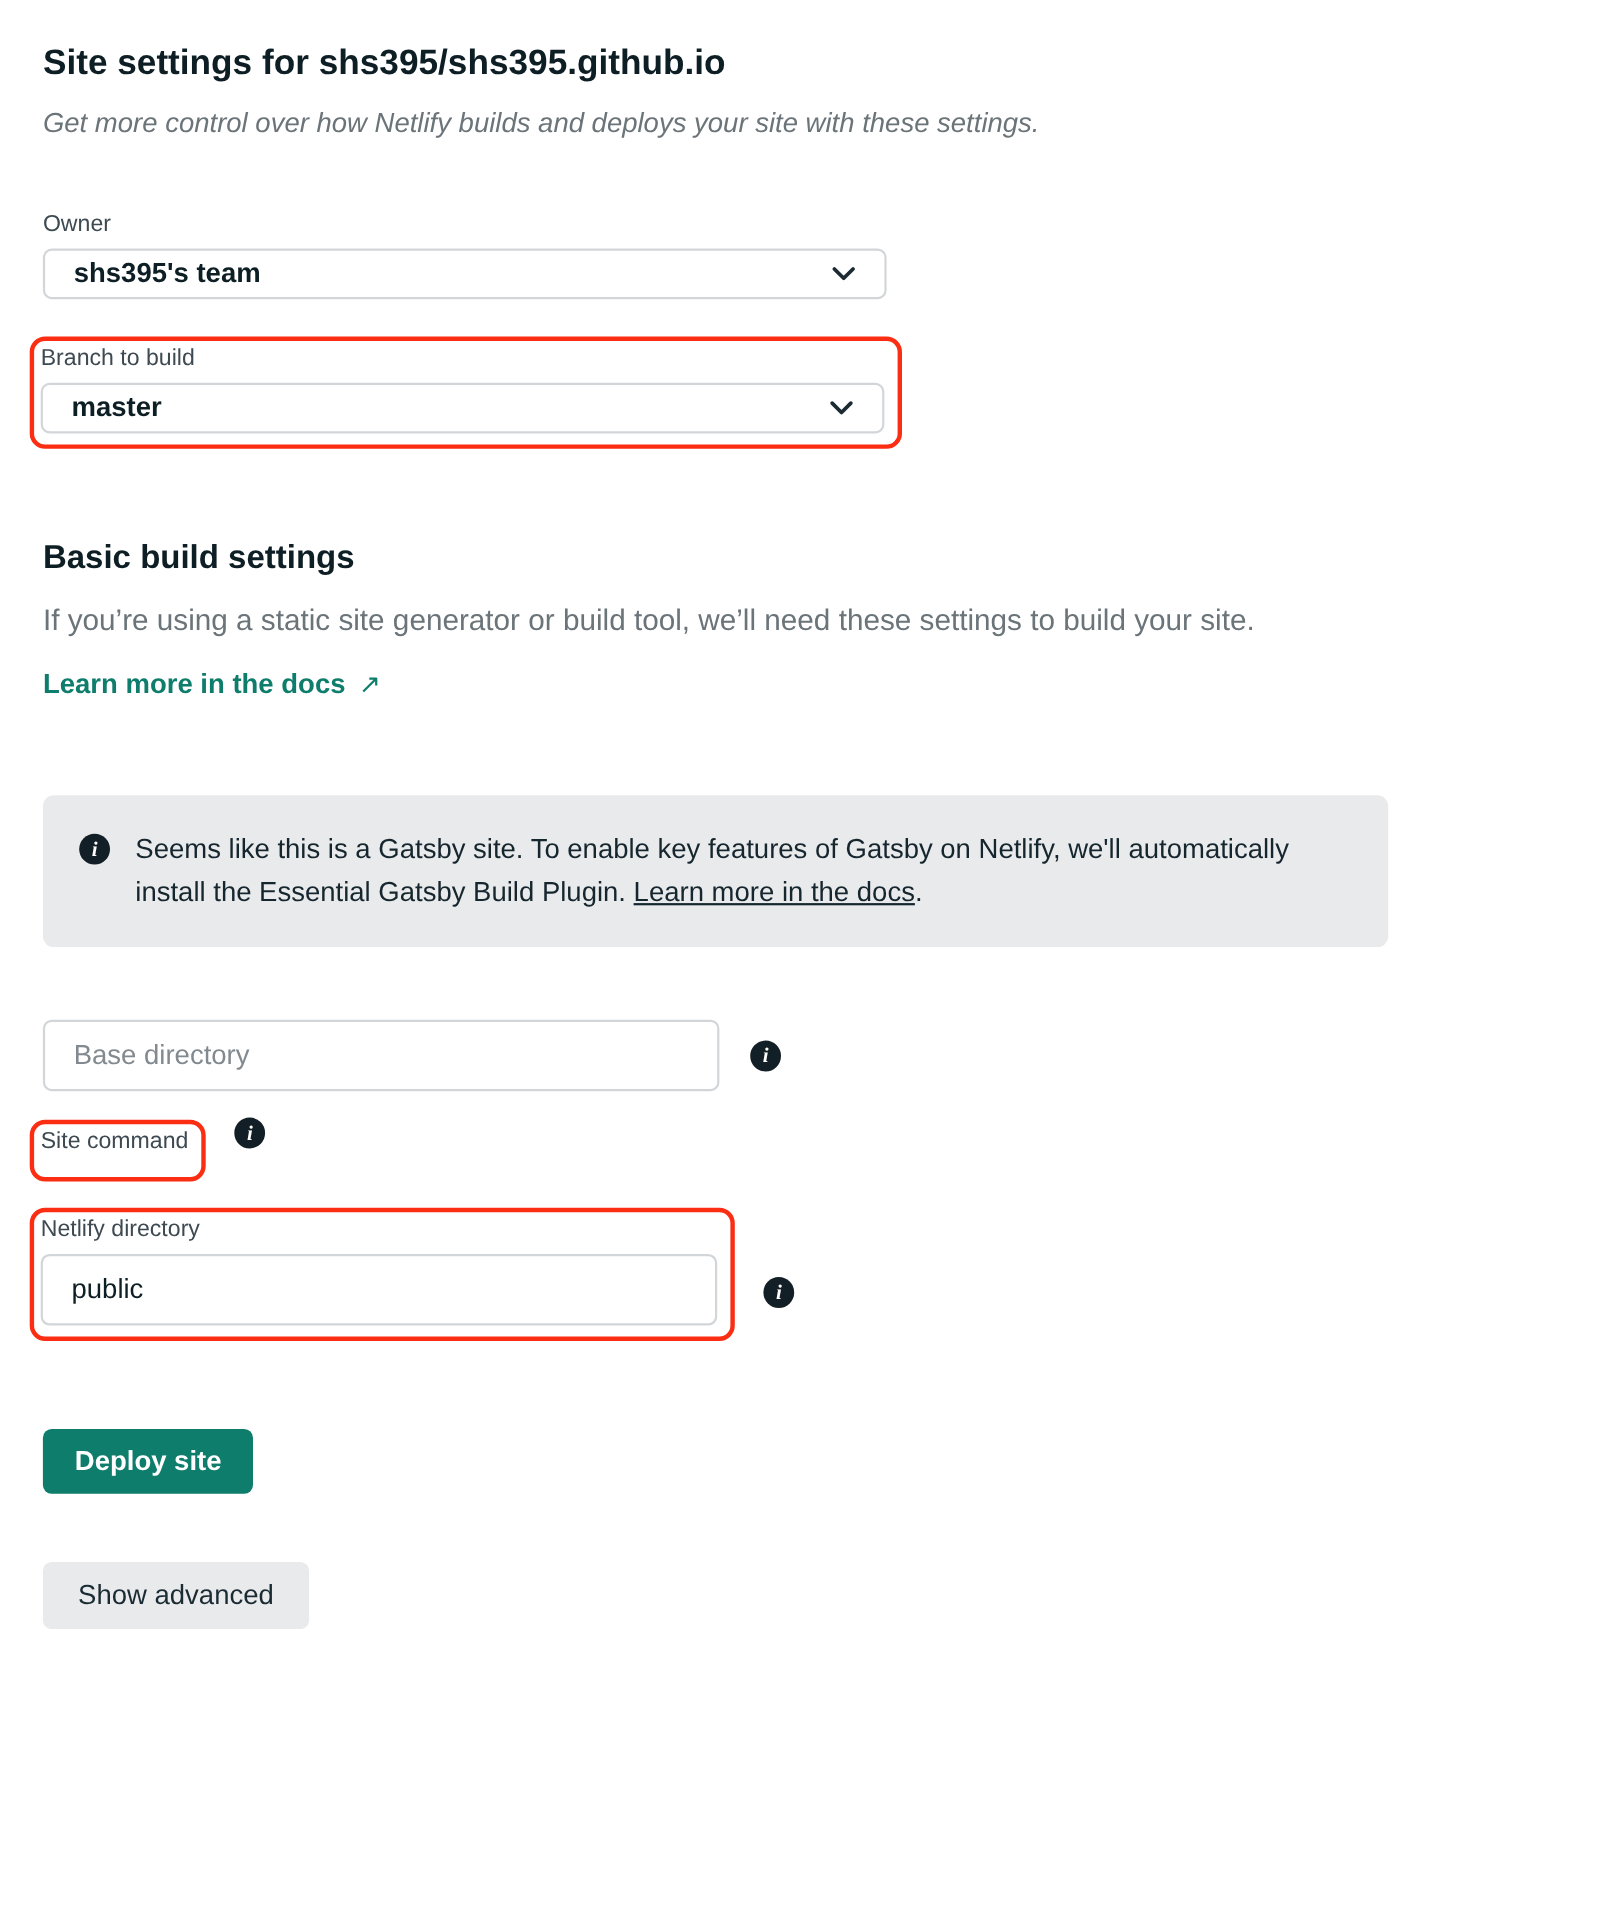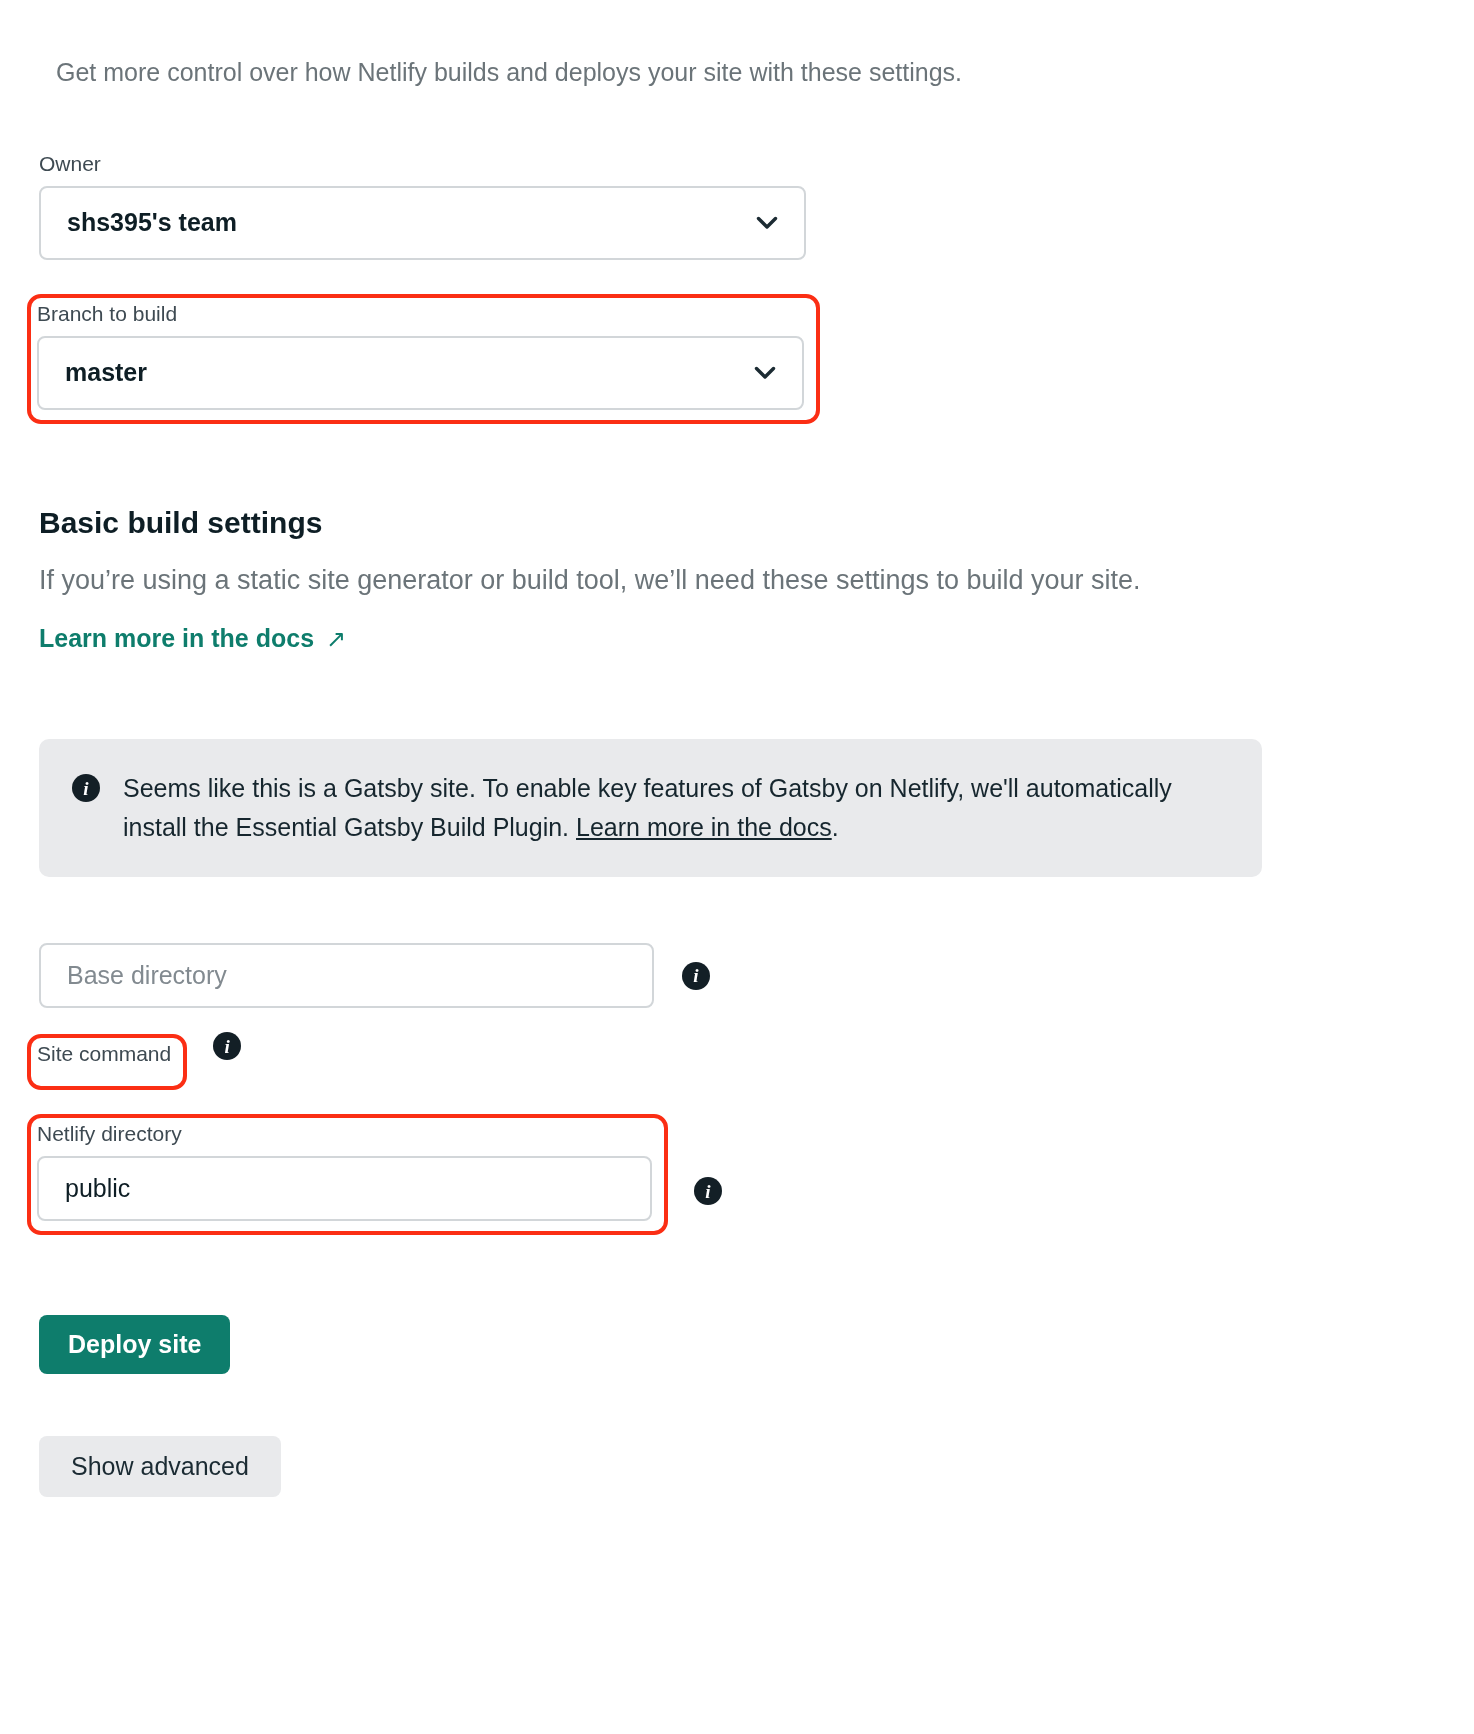--- a/index.html
+++ b/index.html
@@ -25,35 +25,36 @@
     padding:36px 40px 150px 39px;
   }
   h1{
     margin:0;
     font-size:32px;
     line-height:1.25;
     font-weight:700;
     color:var(--ink);
   }
   .subtitle{
-    margin:18px 0 0 17px;
+    margin:18px 0 0 0;
     font-size:25px;
     line-height:1.5;
     color:var(--gray-text);
+    font-style:italic;
   }
   .field-label{
     display:block;
     font-size:21px;
     color:var(--ink-soft);
     margin:0 0 10px 0;
   }
   .owner-group{margin-top:60px;}
   .select-box{
     width:767px;
-    height:74px;
+    height:46px;
     border:2px solid var(--border);
     border-radius:8px;
     background:#fff;
     display:flex;
     align-items:center;
     justify-content:space-between;
     padding:0 26px;
     cursor:pointer;
   }
   .select-box .value{
@@ -180,20 +181,21 @@
     color:#ffffff;
     font-weight:600;
     padding:15px 29px;
   }
 </style>
 </head>
 <body>
 
 <div class="page">
 
+  <h1>Site settings for shs395/shs395.github.io</h1>
   <p class="subtitle">Get more control over how Netlify builds and deploys your site with these settings.</p>
 
   
   <div class="owner-group">
     <span class="field-label">Owner</span>
     <div class="select-box">
       <span class="value">shs395's team</span>
       <span class="chevron">
         <svg width="22" height="14" viewBox="0 0 22 14">
             <path d="M2.5 2.5 L11 11 L19.5 2.5" fill="none" stroke="#1c2b33" stroke-width="3.4" stroke-linecap="round" stroke-linejoin="round"></path>

